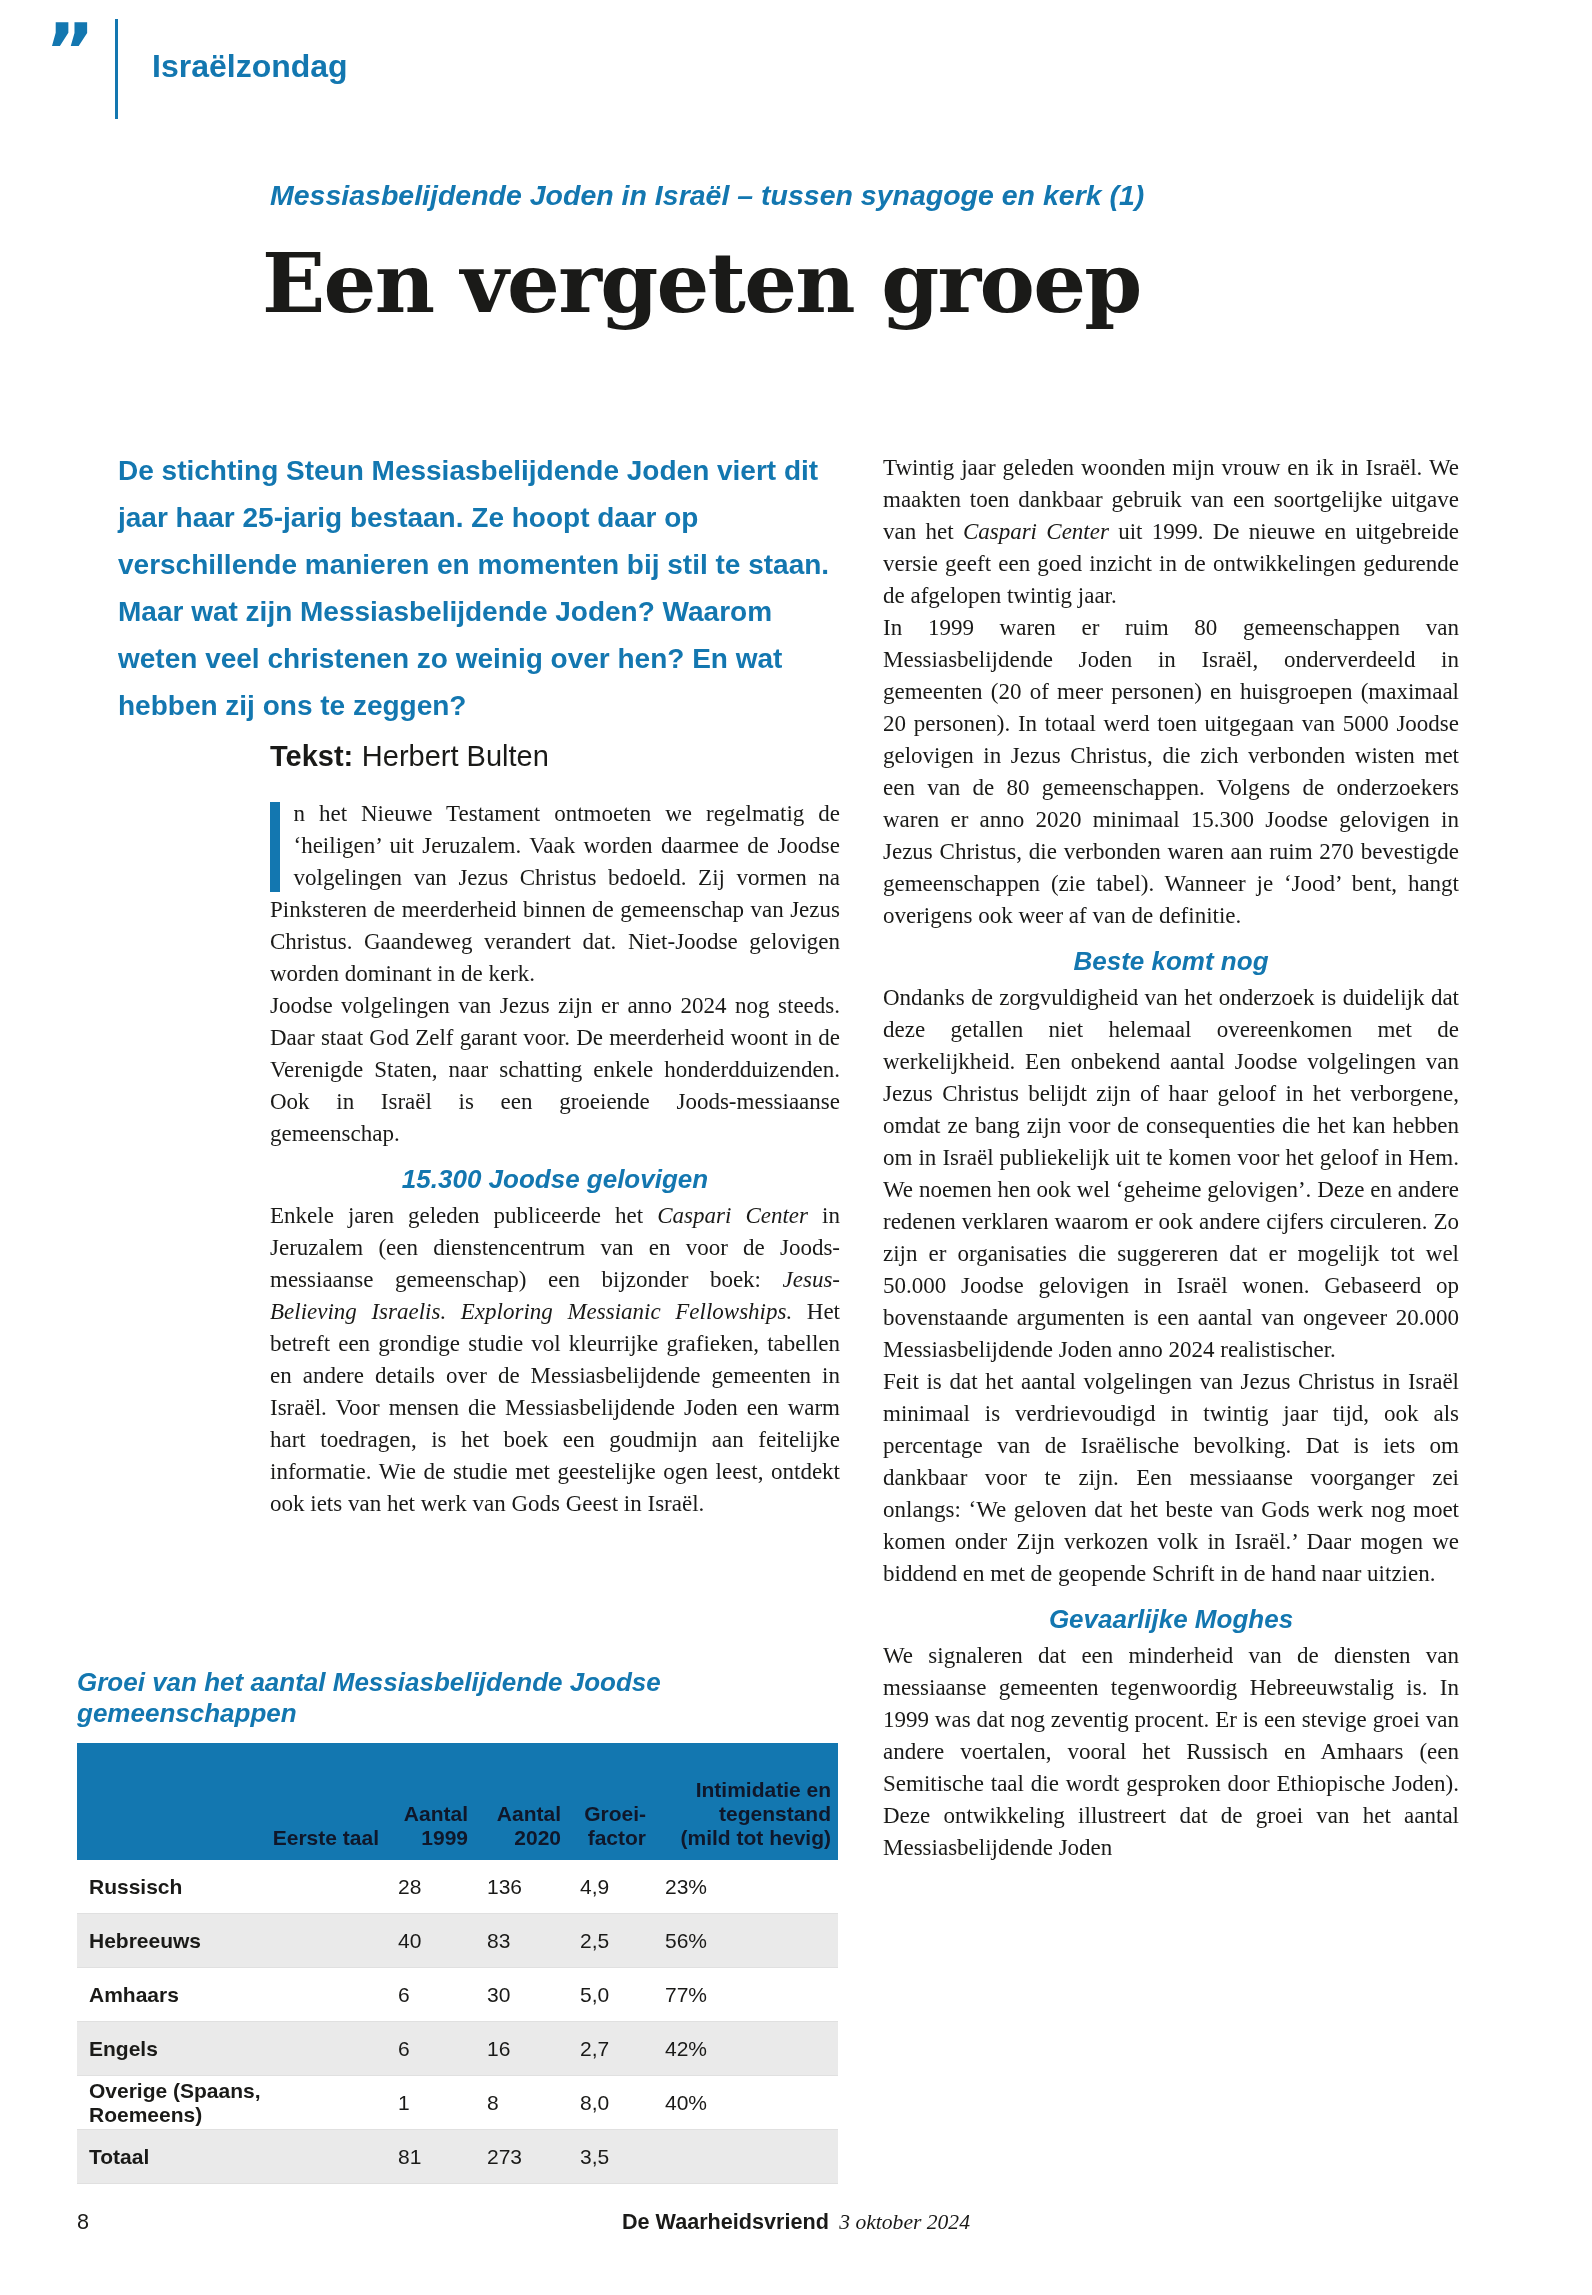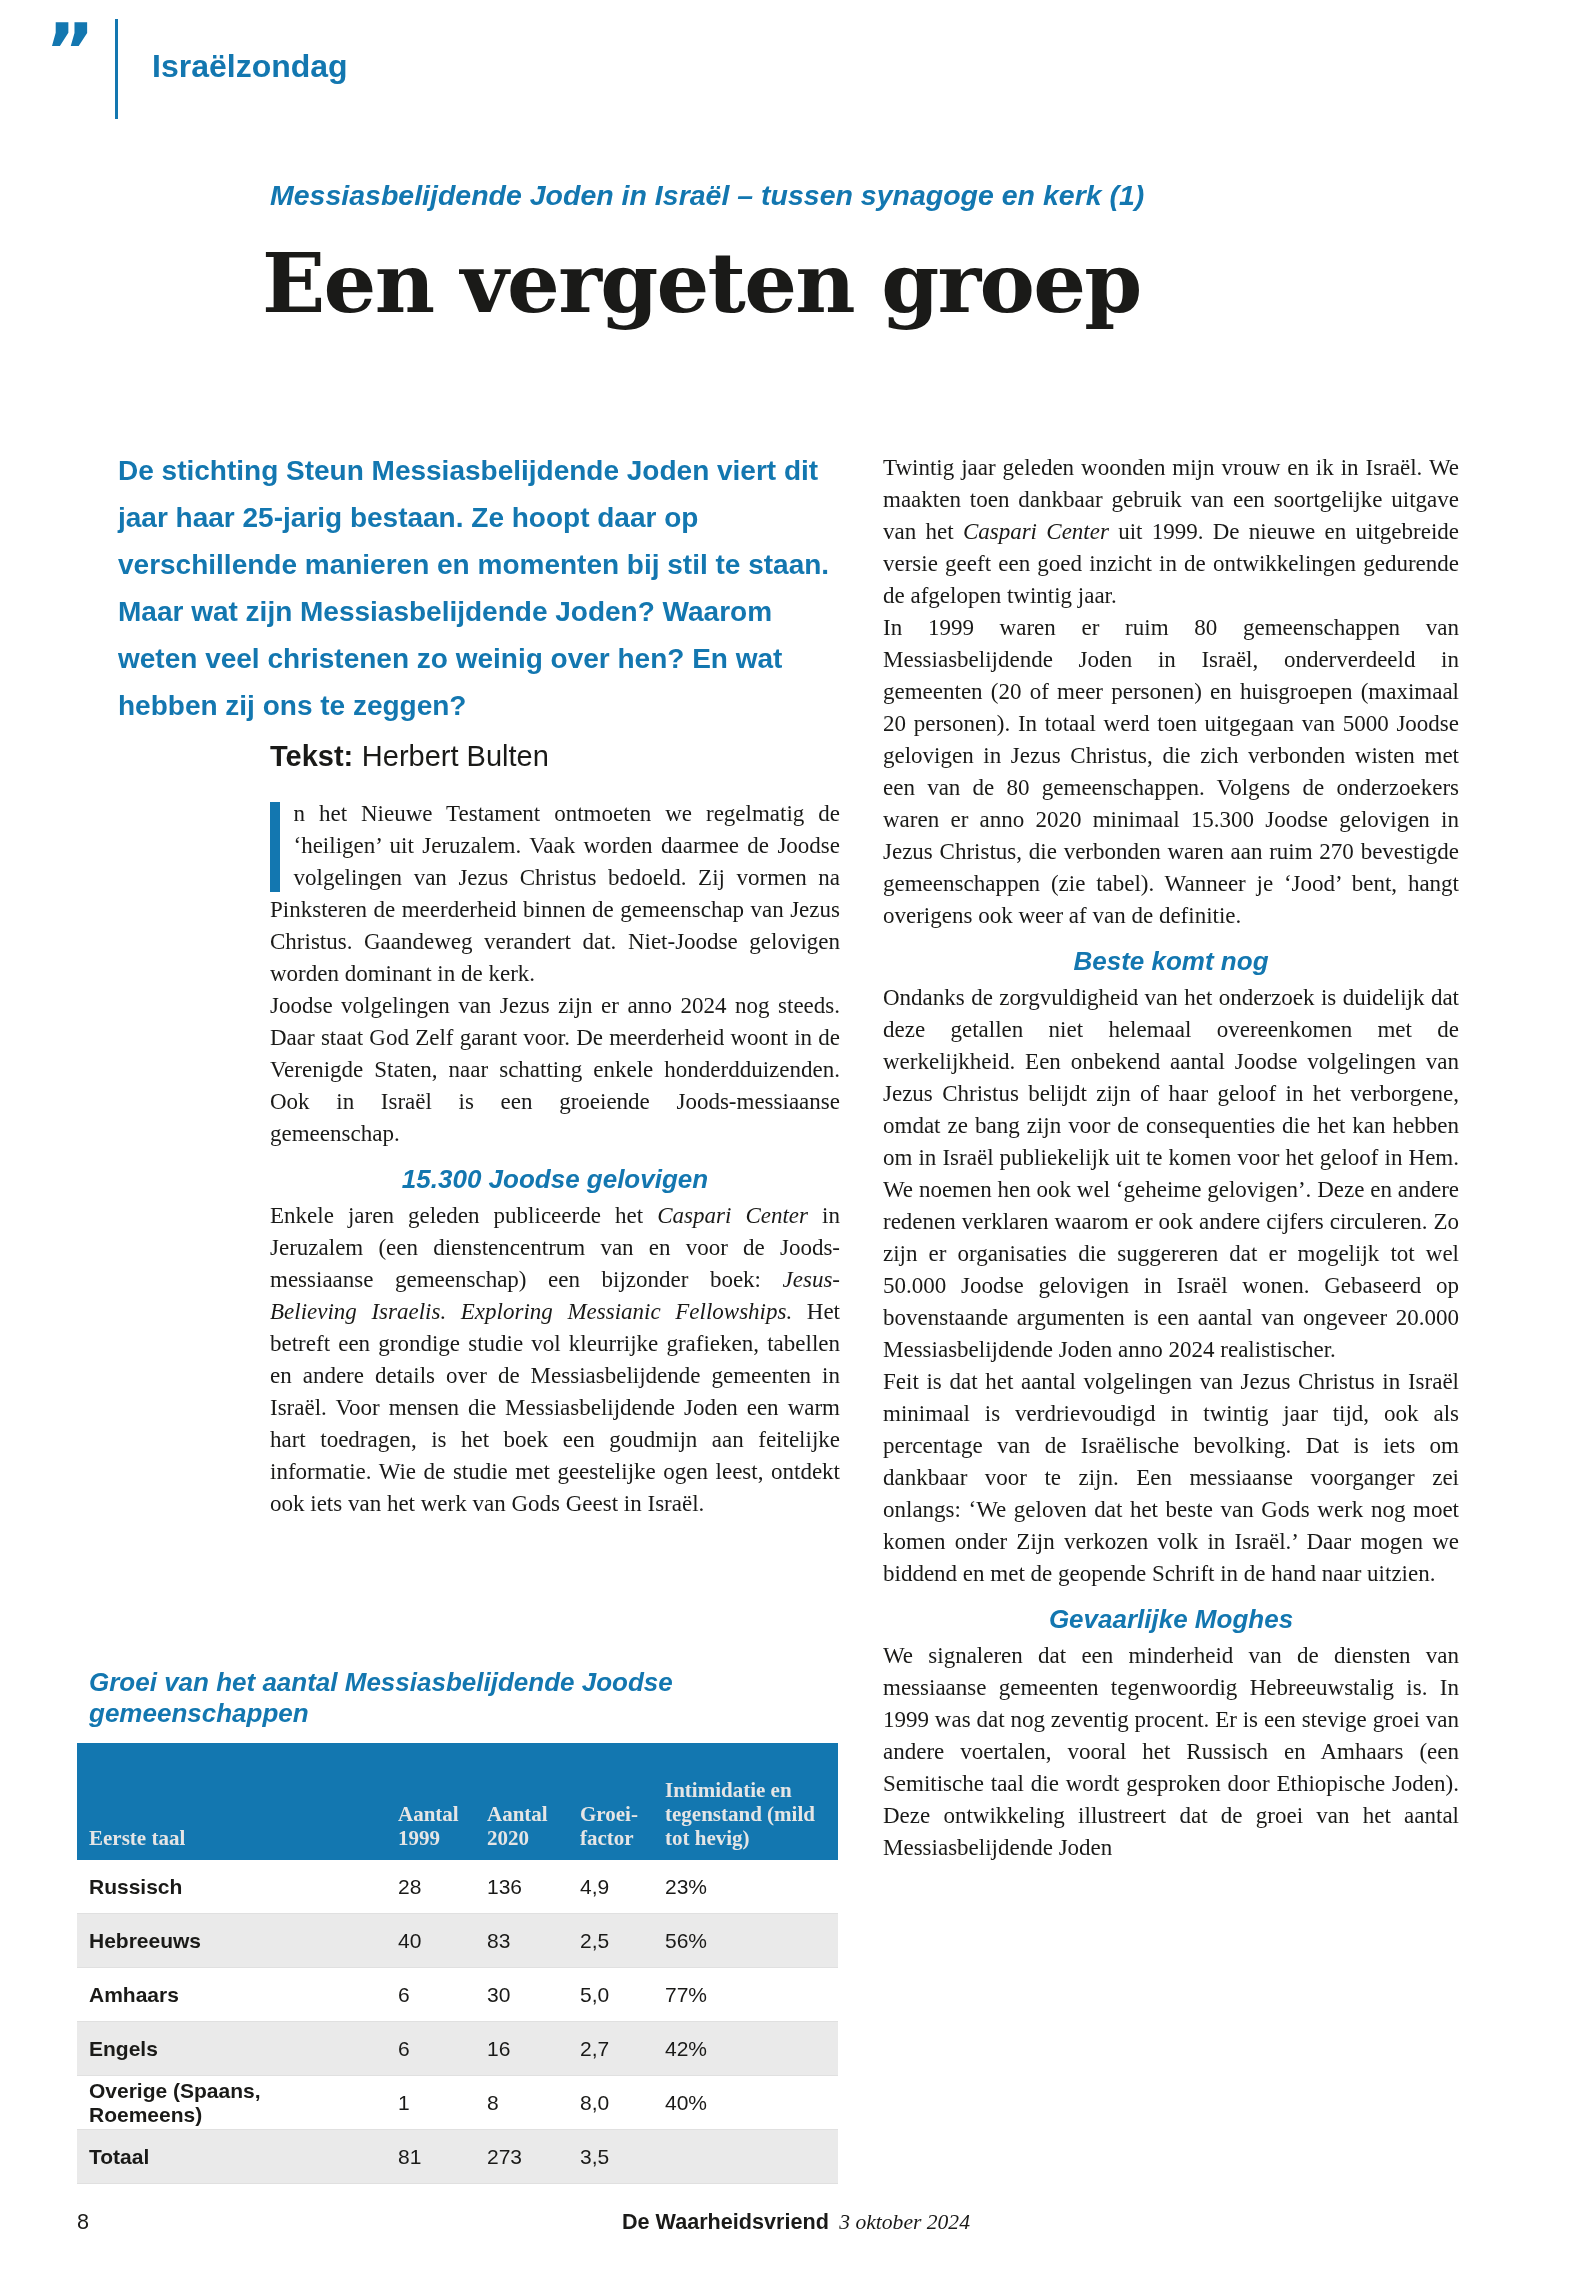--- a/index.html
+++ b/index.html
@@ -77,33 +77,32 @@
     margin:14px 0 5.2px 0;
     font-family:"Liberation Sans", sans-serif;
     font-style:italic;font-weight:700;font-size:26px;line-height:31px;
     color:var(--blue);text-align:center;
   }
   
   .table-block{position:absolute;left:77px;top:1667px;width:760px;}
   .table-caption{
     font-family:"Liberation Sans", sans-serif;
     font-style:italic;font-weight:700;font-size:26px;
-    color:var(--blue);margin-bottom:14px;margin-left:12px;
+    color:var(--blue);margin-bottom:14px;
   }
   table.data{
     border-collapse:collapse;width:760px;table-layout:fixed;
     font-family:"Liberation Sans", sans-serif;font-size:21px;color:var(--ink);
   }
   table.data thead tr{height:117px;}
   table.data thead th{
-    background:var(--blue);color:#e5e5e5;
-    text-align:left;vertical-align:bottom;
+    background:var(--blue);color:#0f172a;
+    text-align:right;vertical-align:bottom;
     font-weight:700;line-height:24px;
     padding:10.4px 7px 10.4px 12px;
-    font-family:Liberation Serif, serif;
   }
   table.data tbody td{
     padding:0 7px 0 12px;height:53px;vertical-align:middle;
     border-bottom:0.9px solid #e0e0e0;
   }
   table.data tbody tr:nth-child(even){background:var(--row-alt);}
   table.data td.lang{font-weight:700;}
   
   .page-number{
     position:absolute;left:77px;top:2209px;

